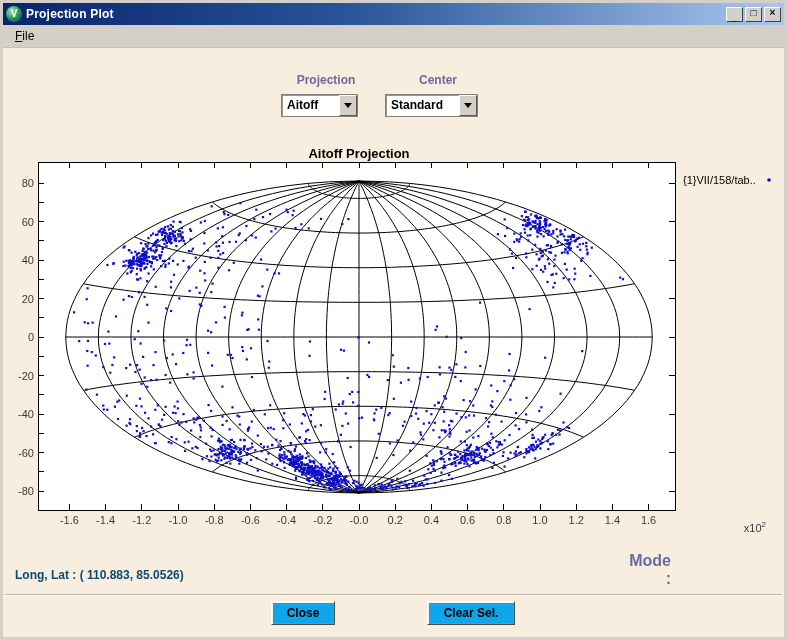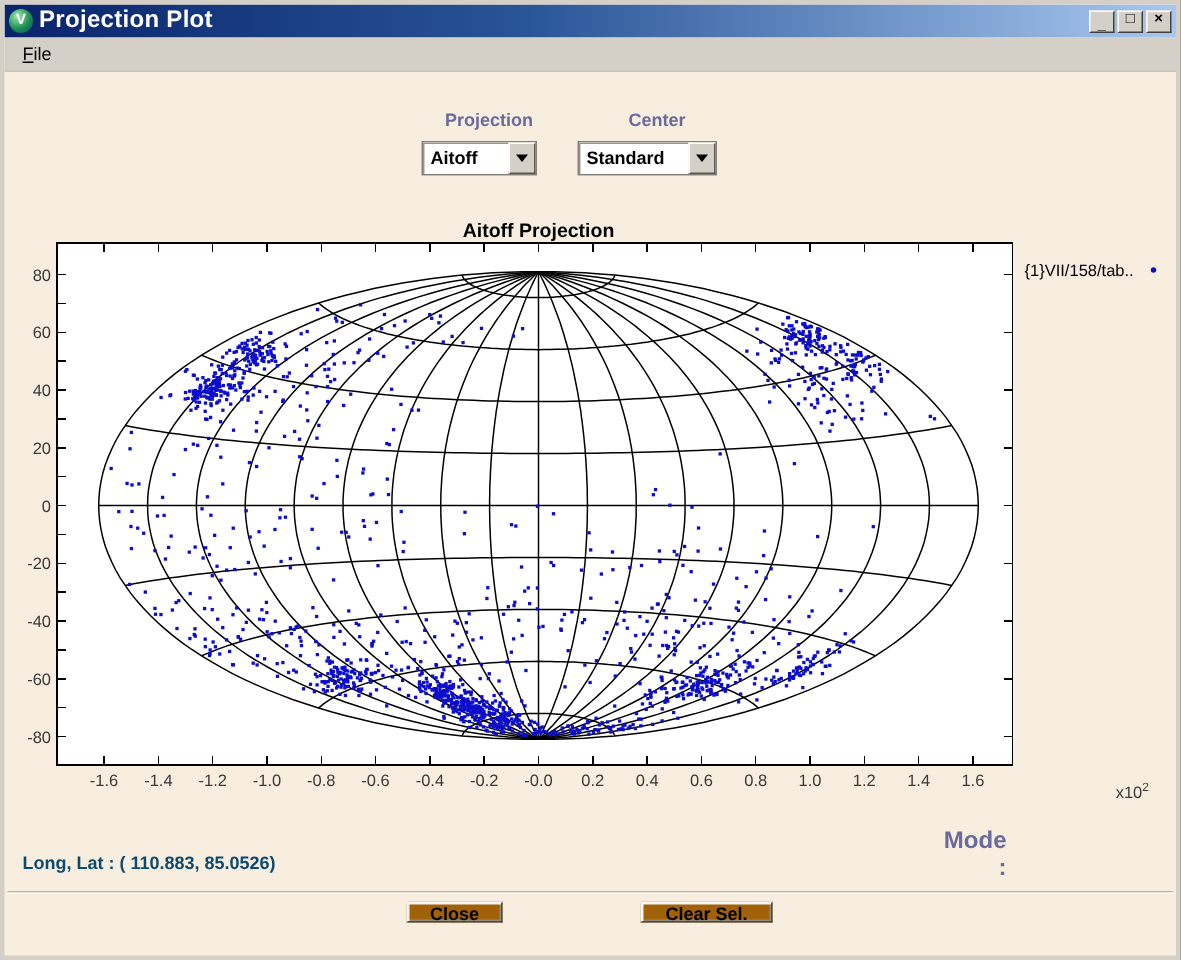--- a/index.html
+++ b/index.html
@@ -19,21 +19,21 @@
     position:absolute; left:0; top:0; right:0; height:22px;
     background:linear-gradient(90deg,#08246B 0%,#2A5598 45%,#A8C8F0 100%);
     display:flex; align-items:center; padding:0 3px;
   }
   .app-icon {
     width:16px; height:16px; border-radius:50%;
     background:radial-gradient(circle at 35% 30%, #9fe8b0, #1d8f4e 55%, #104a86);
     color:#fff; font-size:10px; font-weight:bold; text-align:center; line-height:16px;
     margin-right:4px; flex:0 0 auto;
   }
-  .title-text { color:#fff; font-size:16px; font-weight:bold; letter-spacing:0.2px; flex:1; }
+  .title-text { color:#fff; font-size:12px; font-weight:bold; letter-spacing:0.2px; flex:1; }
   .winbtns { display:flex; gap:2px; }
   .winbtn {
     width:17px; height:15px; background:#D4D0C8;
     border:1px solid; border-color:#fff #404040 #404040 #fff;
     font-size:10px; font-weight:bold; color:#000;
     display:flex; align-items:center; justify-content:center; line-height:1;
   }
   .winbtn span { transform:translateY(-1px); }
   .winbtn.minimize span { transform:translateY(3px); }
 
@@ -82,21 +82,21 @@
   }
   .groove {
     position:absolute; left:2px; right:2px; top:591px; height:2px;
     border-top:1px solid #b9b0a2; border-bottom:1px solid #fffdf8;
   }
   .mode-label {
     position:absolute; left:618px; top:549px; width:50px; text-align:right;
     color:#6A6A9C; font-weight:bold; font-size:16px;
   }
   .btn {
-    position:absolute; height:14px; background:#a16207;
+    position:absolute; height:24px; background:#0ea5e9;
     border:1px solid; border-color:#fff #4d4a44 #4d4a44 #fff;
     box-shadow:inset 1px 1px 0 #f4f2ee, inset -1px -1px 0 #8f8b82;
     font-family:"Liberation Sans", sans-serif;
     font-size:12px; font-weight:bold; color:#000; text-align:center;
   }
 </style>
 </head>
 <body>
 
 <div class="win">

